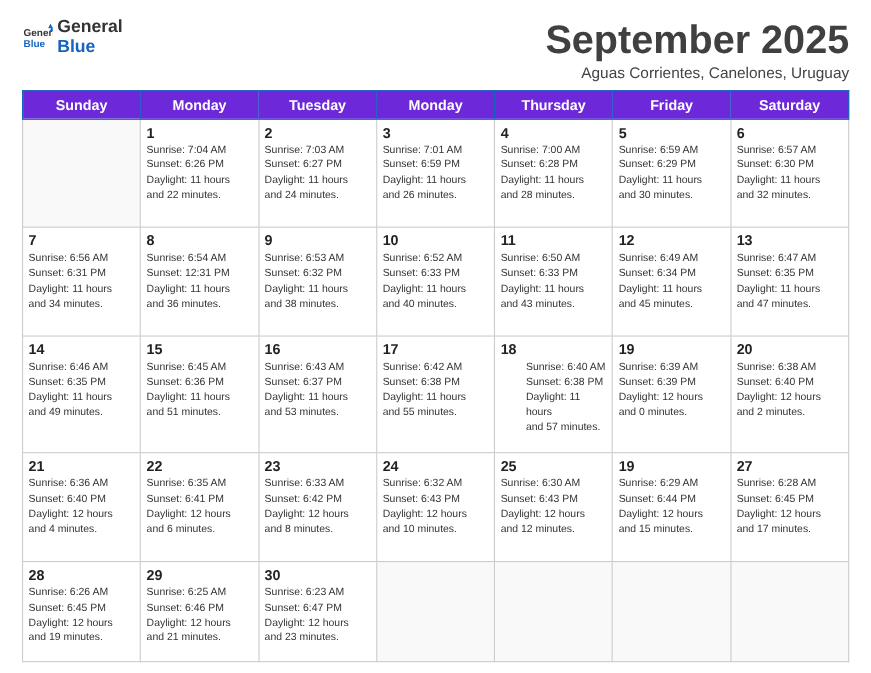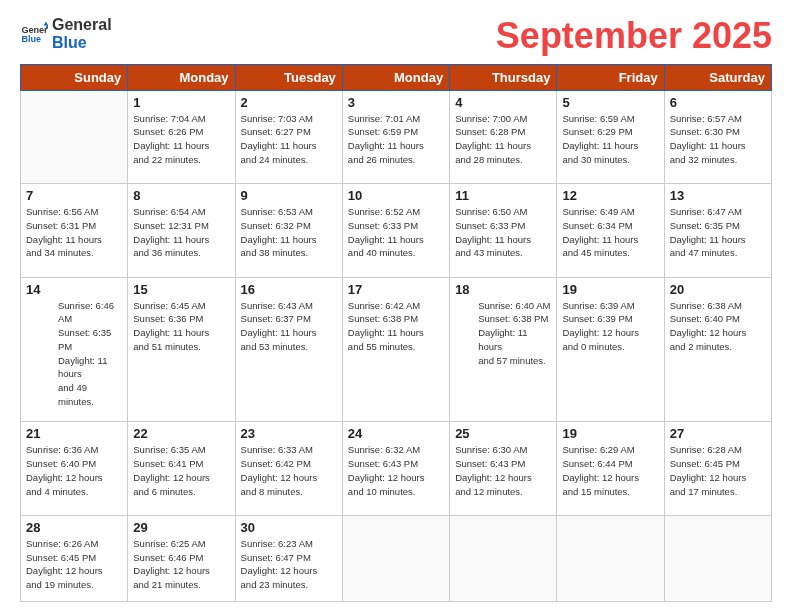--- a/index.html
+++ b/index.html
@@ -31,41 +31,41 @@
     .logo-icon {
       width: 28px;
       height: 28px;
     }
     .title-block {
       text-align: right;
     }
     .month-title {
       font-size: 36px;
       font-weight: bold;
-      color: #ef4444;
+      color: #404040;
       line-height: 1.1;
     }
     .subtitle {
       font-size: 14px;
       color: #444;
       margin-top: 2px;
     }
     .calendar {
       flex: 1;
       border-collapse: collapse;
       width: 100%;
       table-layout: fixed;
     }
     .calendar th {
-      background: #c2410c;
+      background: #6d28d9;
       color: #fff;
       font-size: 13px;
       font-weight: bold;
       padding: 5px 6px;
-      text-align: right;
+      text-align: center;
       border: 1px solid #1565c0;
       margin-left: 42px;
     }
     .calendar td {
       border: 1px solid #ccc;
       vertical-align: top;
       padding: 4px 5px;
       font-size: 10px;
       color: #333;
       height: 88px;
@@ -100,20 +100,21 @@
         <polygon points="34,8 40,8 37,2" fill="#1565c0"></polygon>
         <polygon points="36,12 42,12 39,6" fill="#1565c0"></polygon>
       </svg>
       <div style="display:flex;flex-direction:column;line-height:1.15;">
         <span style="font-size:16px;font-weight:bold;color:#333;">General</span>
         <span style="font-size:16px;font-weight:bold;color:#1565c0;">Blue</span>
       </div>
     </div>
     <div class="title-block">
       <div class="month-title">September 2025</div>
+      <div class="subtitle">Aguas Corrientes, Canelones, Uruguay</div>
     </div>
   </div>
 
   <table class="calendar">
     <thead>
       <tr>
       <th>Sunday</th>
           <th>Monday</th>
           <th>Tuesday</th>
           <th>Monday</th>
@@ -215,21 +216,21 @@
             <div class="day-num">13</div>
             <div class="day-info" style="white-space: pre-line;">Sunrise: 6:47 AM
 Sunset: 6:35 PM
 Daylight: 11 hours
 and 47 minutes.</div>
           </td>
         </tr>
         <tr>
           <td>
             <div class="day-num">14</div>
-            <div class="day-info" style="white-space: pre-line; margin-left: 32px;">Sunrise: 6:46 AM
+            <div class="day-info" style="white-space: pre-line;">Sunrise: 6:46 AM
 Sunset: 6:35 PM
 Daylight: 11 hours
 and 49 minutes.</div>
           </td>
           <td>
             <div class="day-num">15</div>
             <div class="day-info" style="white-space: pre-line;">Sunrise: 6:45 AM
 Sunset: 6:36 PM
 Daylight: 11 hours
 and 51 minutes.</div>

